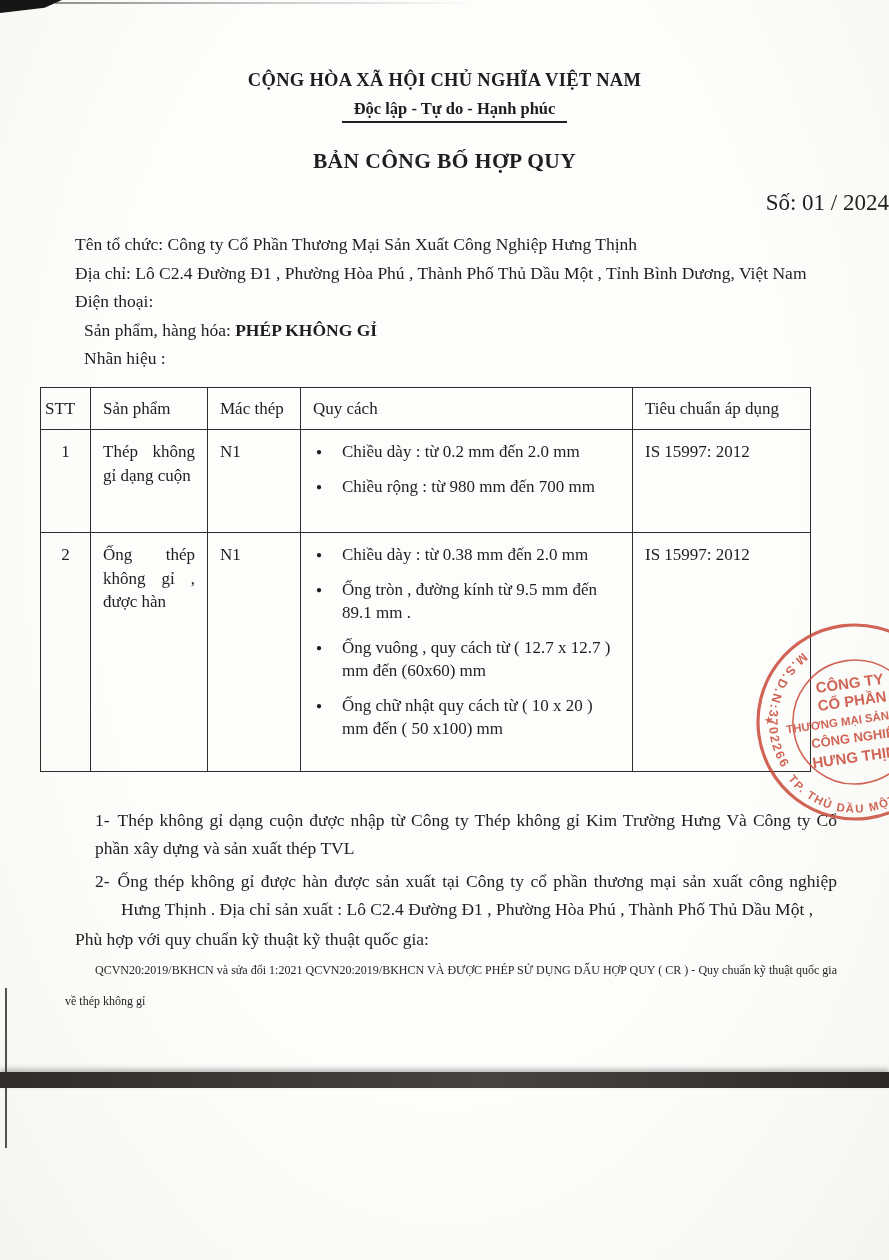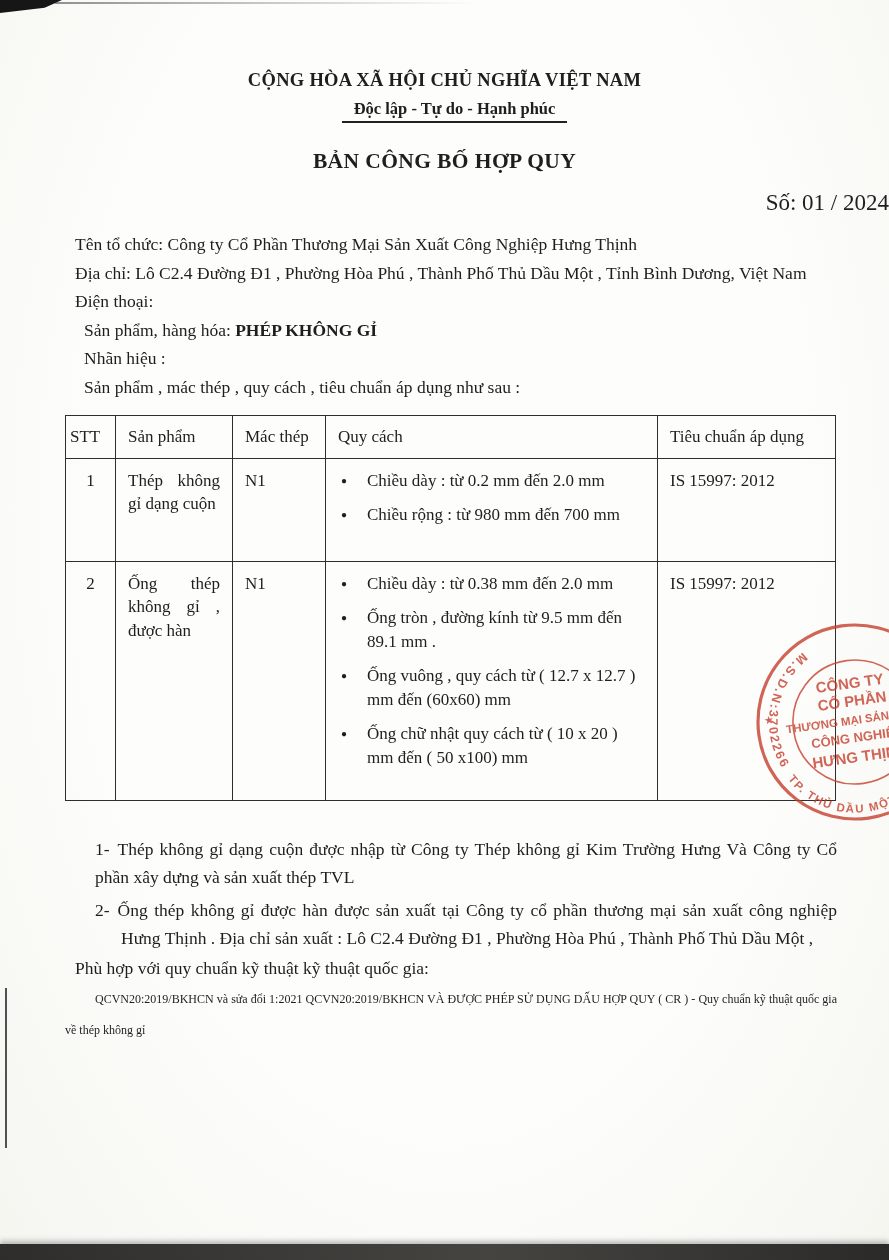--- a/index.html
+++ b/index.html
@@ -10,21 +10,21 @@
     overflow: hidden;
   }
   body {
     font-family: "Liberation Serif", "DejaVu Serif", serif;
     color: #1e1e1e;
     background: radial-gradient(ellipse at 50% 40%, #fdfdfc 55%, #f5f5f0 100%);
   }
   .page {
     position: relative;
     width: 889px;
-    height: 1260px;
+    height: 1088px;
   }
 
   
   .header-line1 {
     padding-top: 70px;
     text-align: center;
     font-weight: bold;
     font-size: 18.5px;
     letter-spacing: 0.3px;
   }
@@ -48,21 +48,21 @@
     font-size: 23px;
   }
 
   
   .info { margin: 14px 56px 0 75px; font-size: 17.5px; }
   .info p { margin: 0; line-height: 28.5px; }
   .info .indent { margin-left: 9px; }
 
   
   table.products {
-    margin: 14px 0 0 65px;
+    margin: 14px 0 0 40px;
     border-collapse: collapse;
     table-layout: fixed;
     width: 770px;
     font-size: 17px;
   }
   table.products th, table.products td {
     border: 1px solid #2e2e2e;
     vertical-align: top;
     padding: 10px 12px;
     line-height: 23.5px;
@@ -172,21 +172,20 @@
 
   <div class="title">BẢN CÔNG BỐ HỢP QUY</div>
   <div class="doc-number">Số: 01 / 2024</div>
 
   <div class="info">
     <p>Tên tổ chức: Công ty Cổ Phần Thương Mại Sản Xuất Công Nghiệp Hưng Thịnh</p>
     <p>Địa chỉ: Lô C2.4 Đường Đ1 , Phường Hòa Phú , Thành Phố Thủ Dầu Một , Tỉnh Bình Dương, Việt Nam</p>
     <p>Điện thoại:</p>
     <p class="indent"><span>Sản phẩm, hàng hóa: </span><b>PHÉP KHÔNG GỈ</b></p>
     <p class="indent">Nhãn hiệu :</p>
-    <p class="indent">Sản phẩm , mác thép , quy cách , tiêu chuẩn áp dụng như sau :</p>
   </div>
 
   <table class="products">
     <colgroup>
       <col style="width:50px">
         <col style="width:117px">
         <col style="width:93px">
         <col style="width:332px">
         <col style="width:178px">
     </colgroup>

